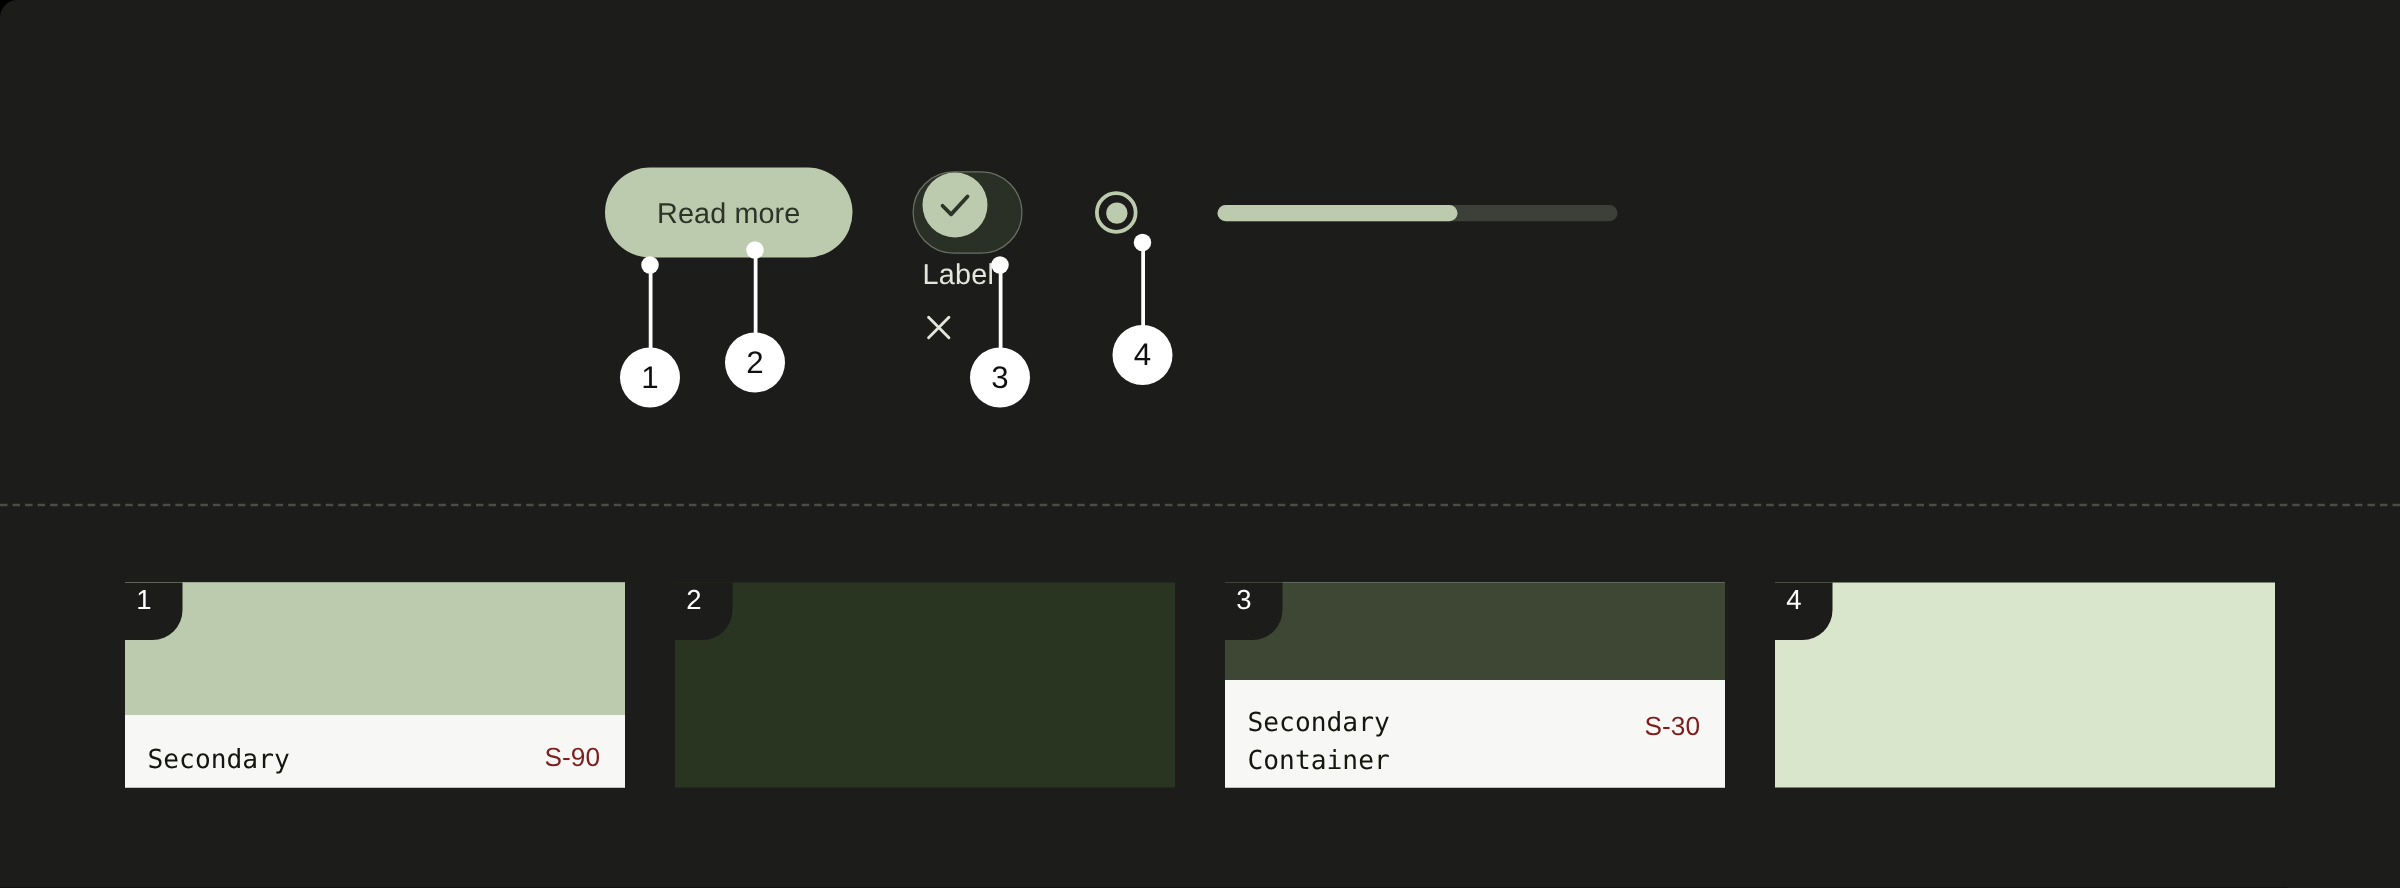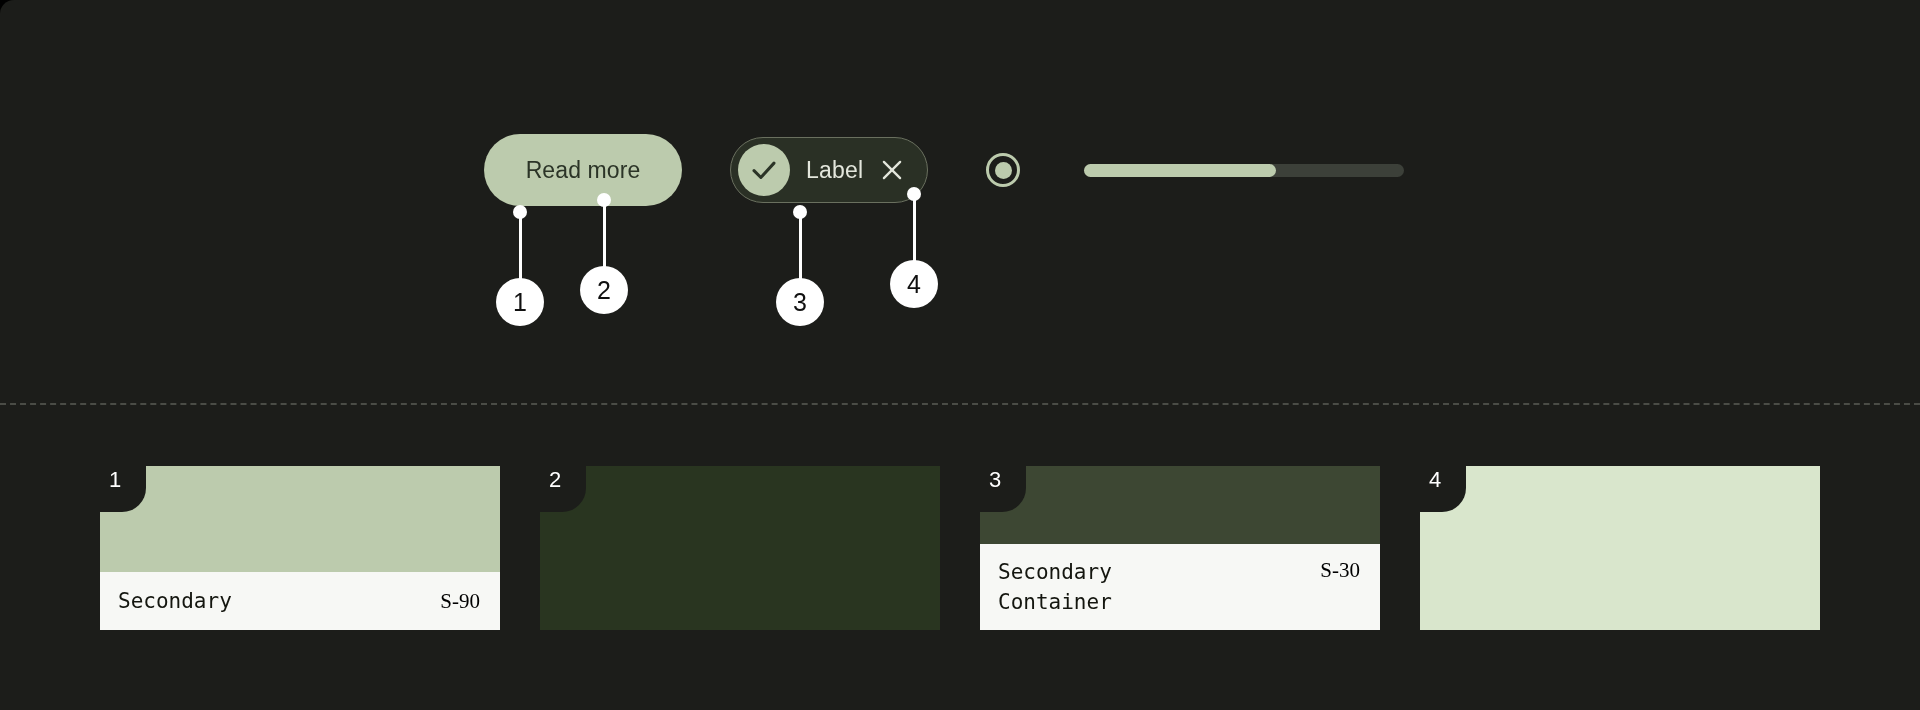--- a/index.html
+++ b/index.html
@@ -61,24 +61,24 @@
   }
 
   
   .chip {
     margin-left: 48px;
     height: 66px;
     border-radius: 33px;
     background: #2a3025;
     border: 1.5px solid #6a705f;
     display: flex;
-    align-items: center;
     padding: 0 22px 0 7px;
     gap: 16px;
     cursor: pointer;
+    flex-direction: column;
   }
   .chip-avatar {
     width: 52px;
     height: 52px;
     border-radius: 50%;
     background: #bccbad;
     display: flex;
     align-items: center;
     justify-content: center;
     flex: 0 0 auto;
@@ -210,38 +210,38 @@
   .card-swatch {
     width: 100%;
     flex: 1 1 auto;
   }
 
   .card-info {
     background: #f7f8f5;
     display: flex;
     align-items: center;
     justify-content: space-between;
-    padding: 0 20px 0 18px;
+    padding: 12px 20px 0 18px;
     flex: 0 0 auto;
   }
   .card-info.one-line { height: 58px; }
   .card-info.two-line { height: 86px; align-items: center; }
 
   .card-name {
     color: #14160f;
     font-family: "DejaVu Sans Mono", monospace;
     font-size: 21px;
     line-height: 1.45;
     white-space: pre-line;
   }
   .card-name.sm { font-size: 18px; }
 
   .card-token {
-    color: #000000;
-    font-family: Liberation Serif, serif;
+    color: #7f1d1d;
+    font-family: Liberation Sans, sans-serif;
     font-size: 21px;
     white-space: nowrap;
     align-self: flex-start;
     margin-top: 14px;
   }
   .card-info.one-line .card-token { align-self: center; margin-top: 0; }
   .card-token.sm { font-size: 18px; }
 
   
   .card-badge {

